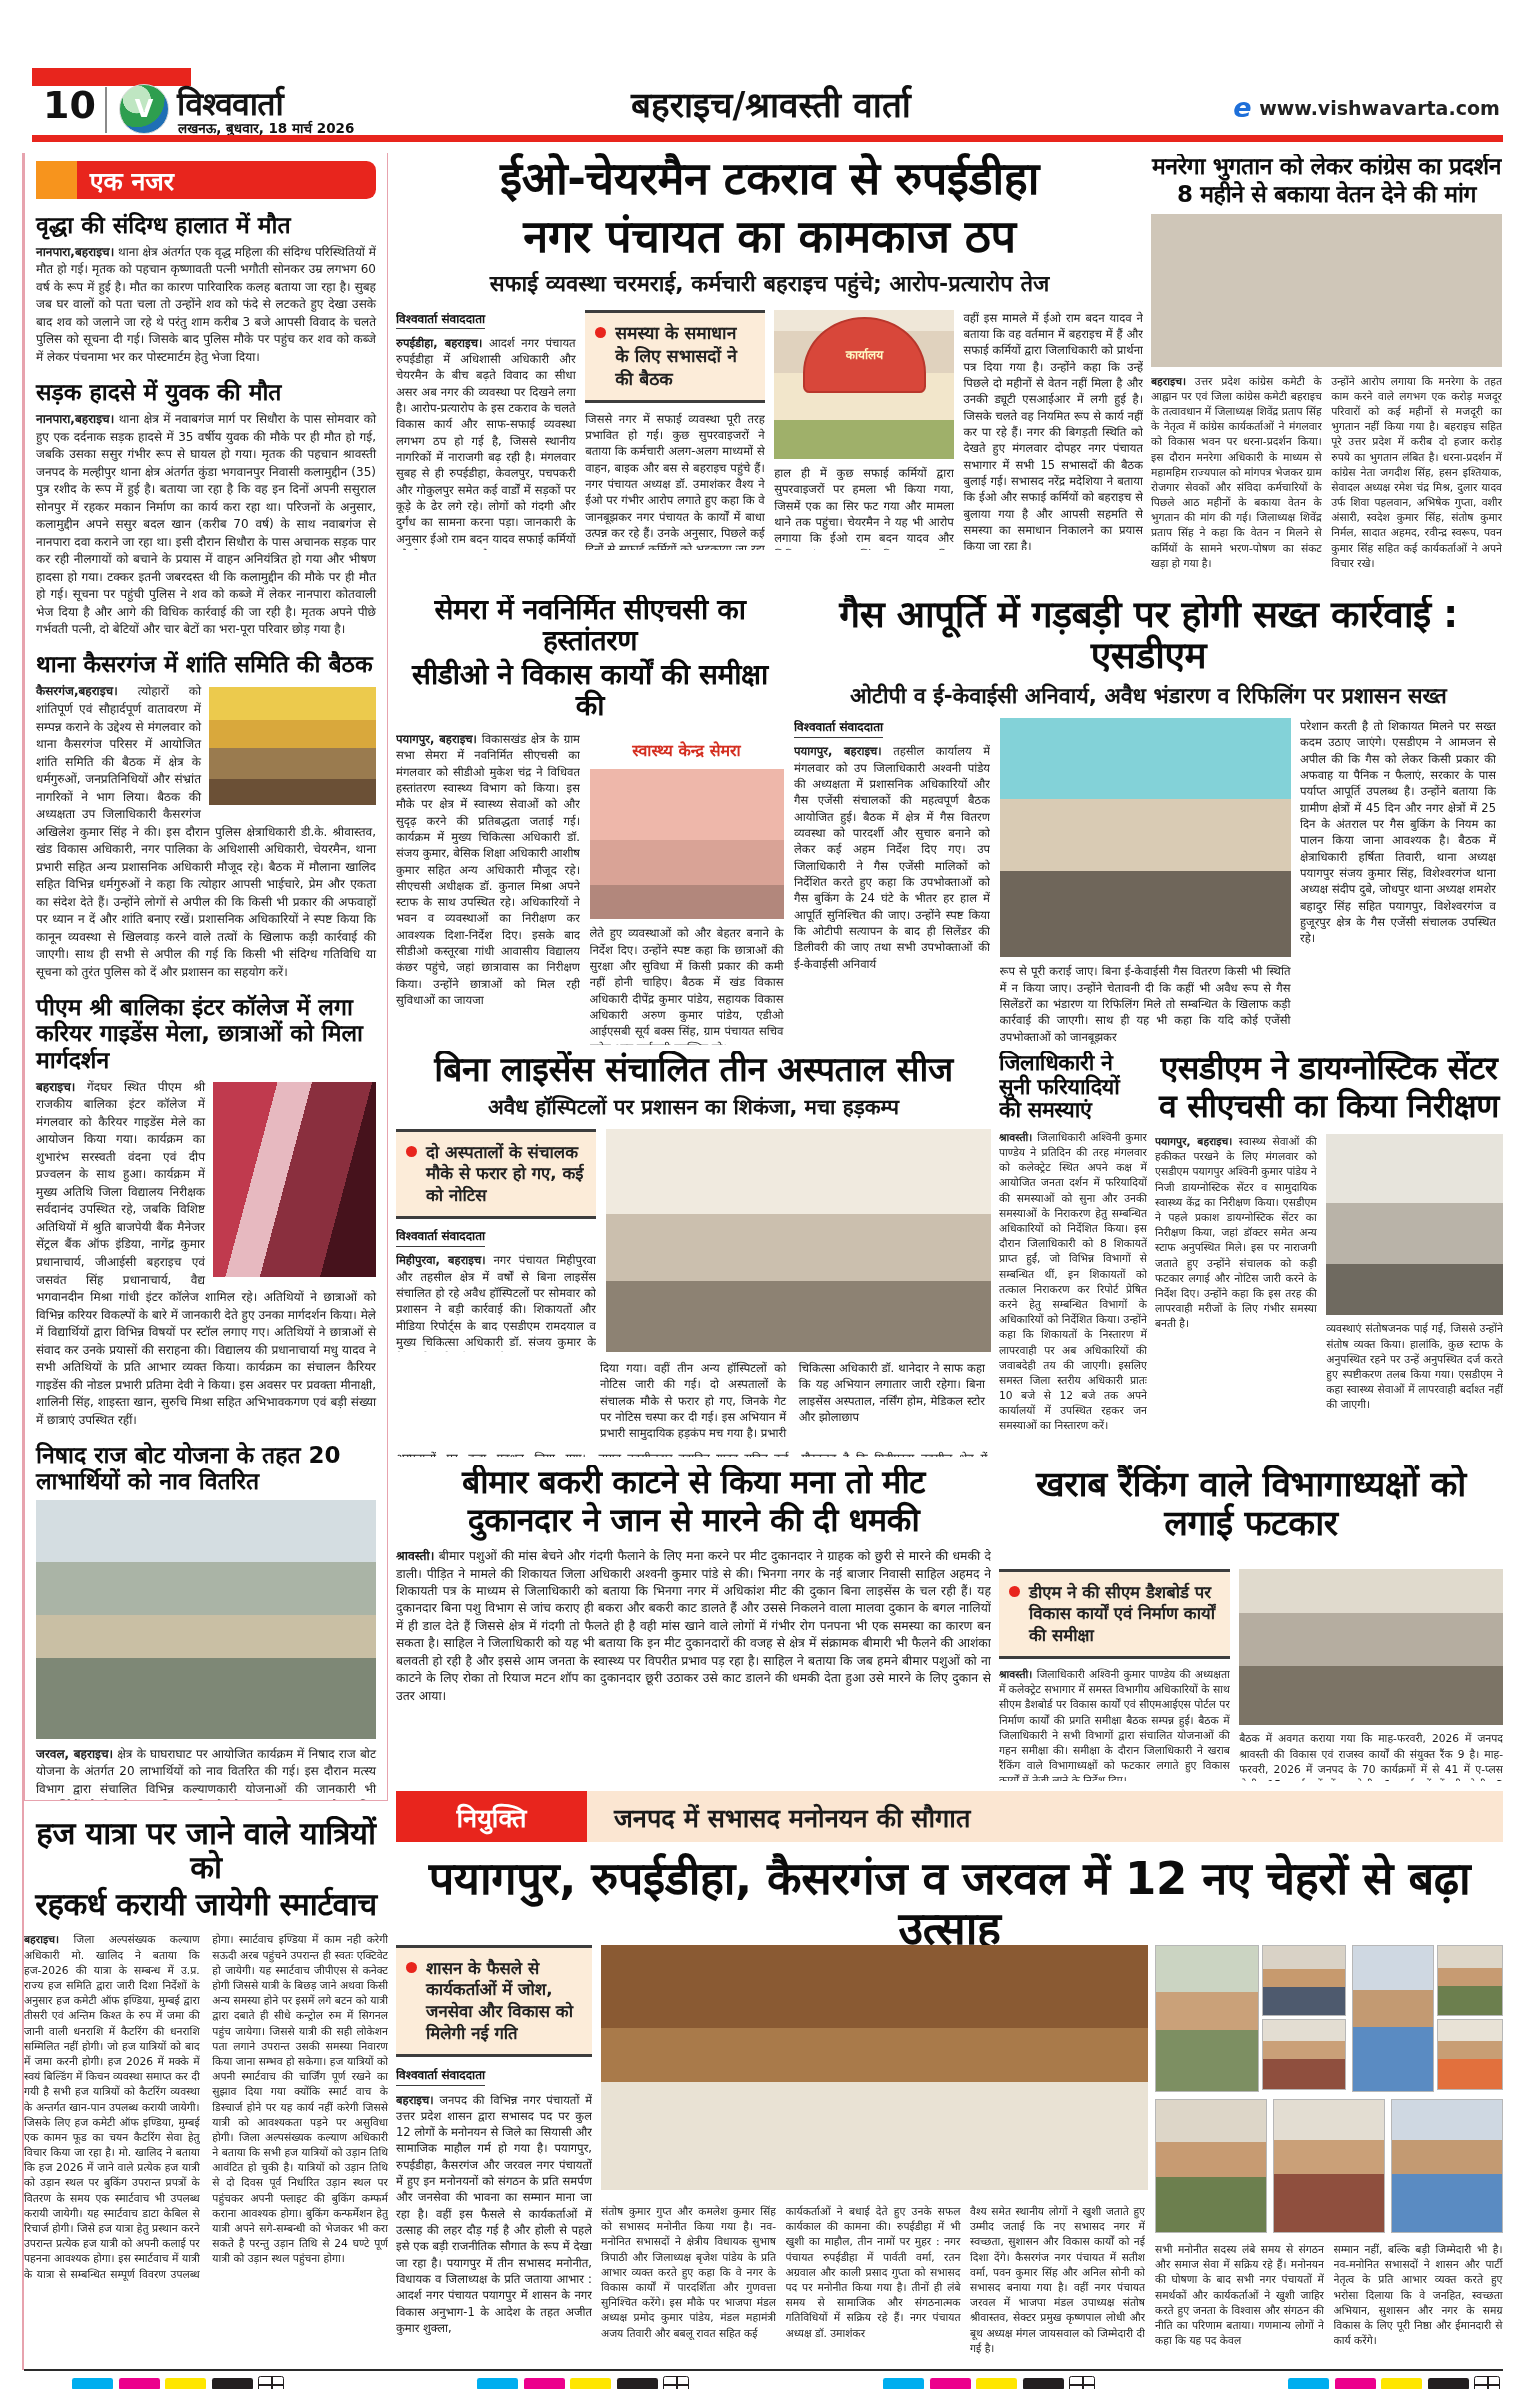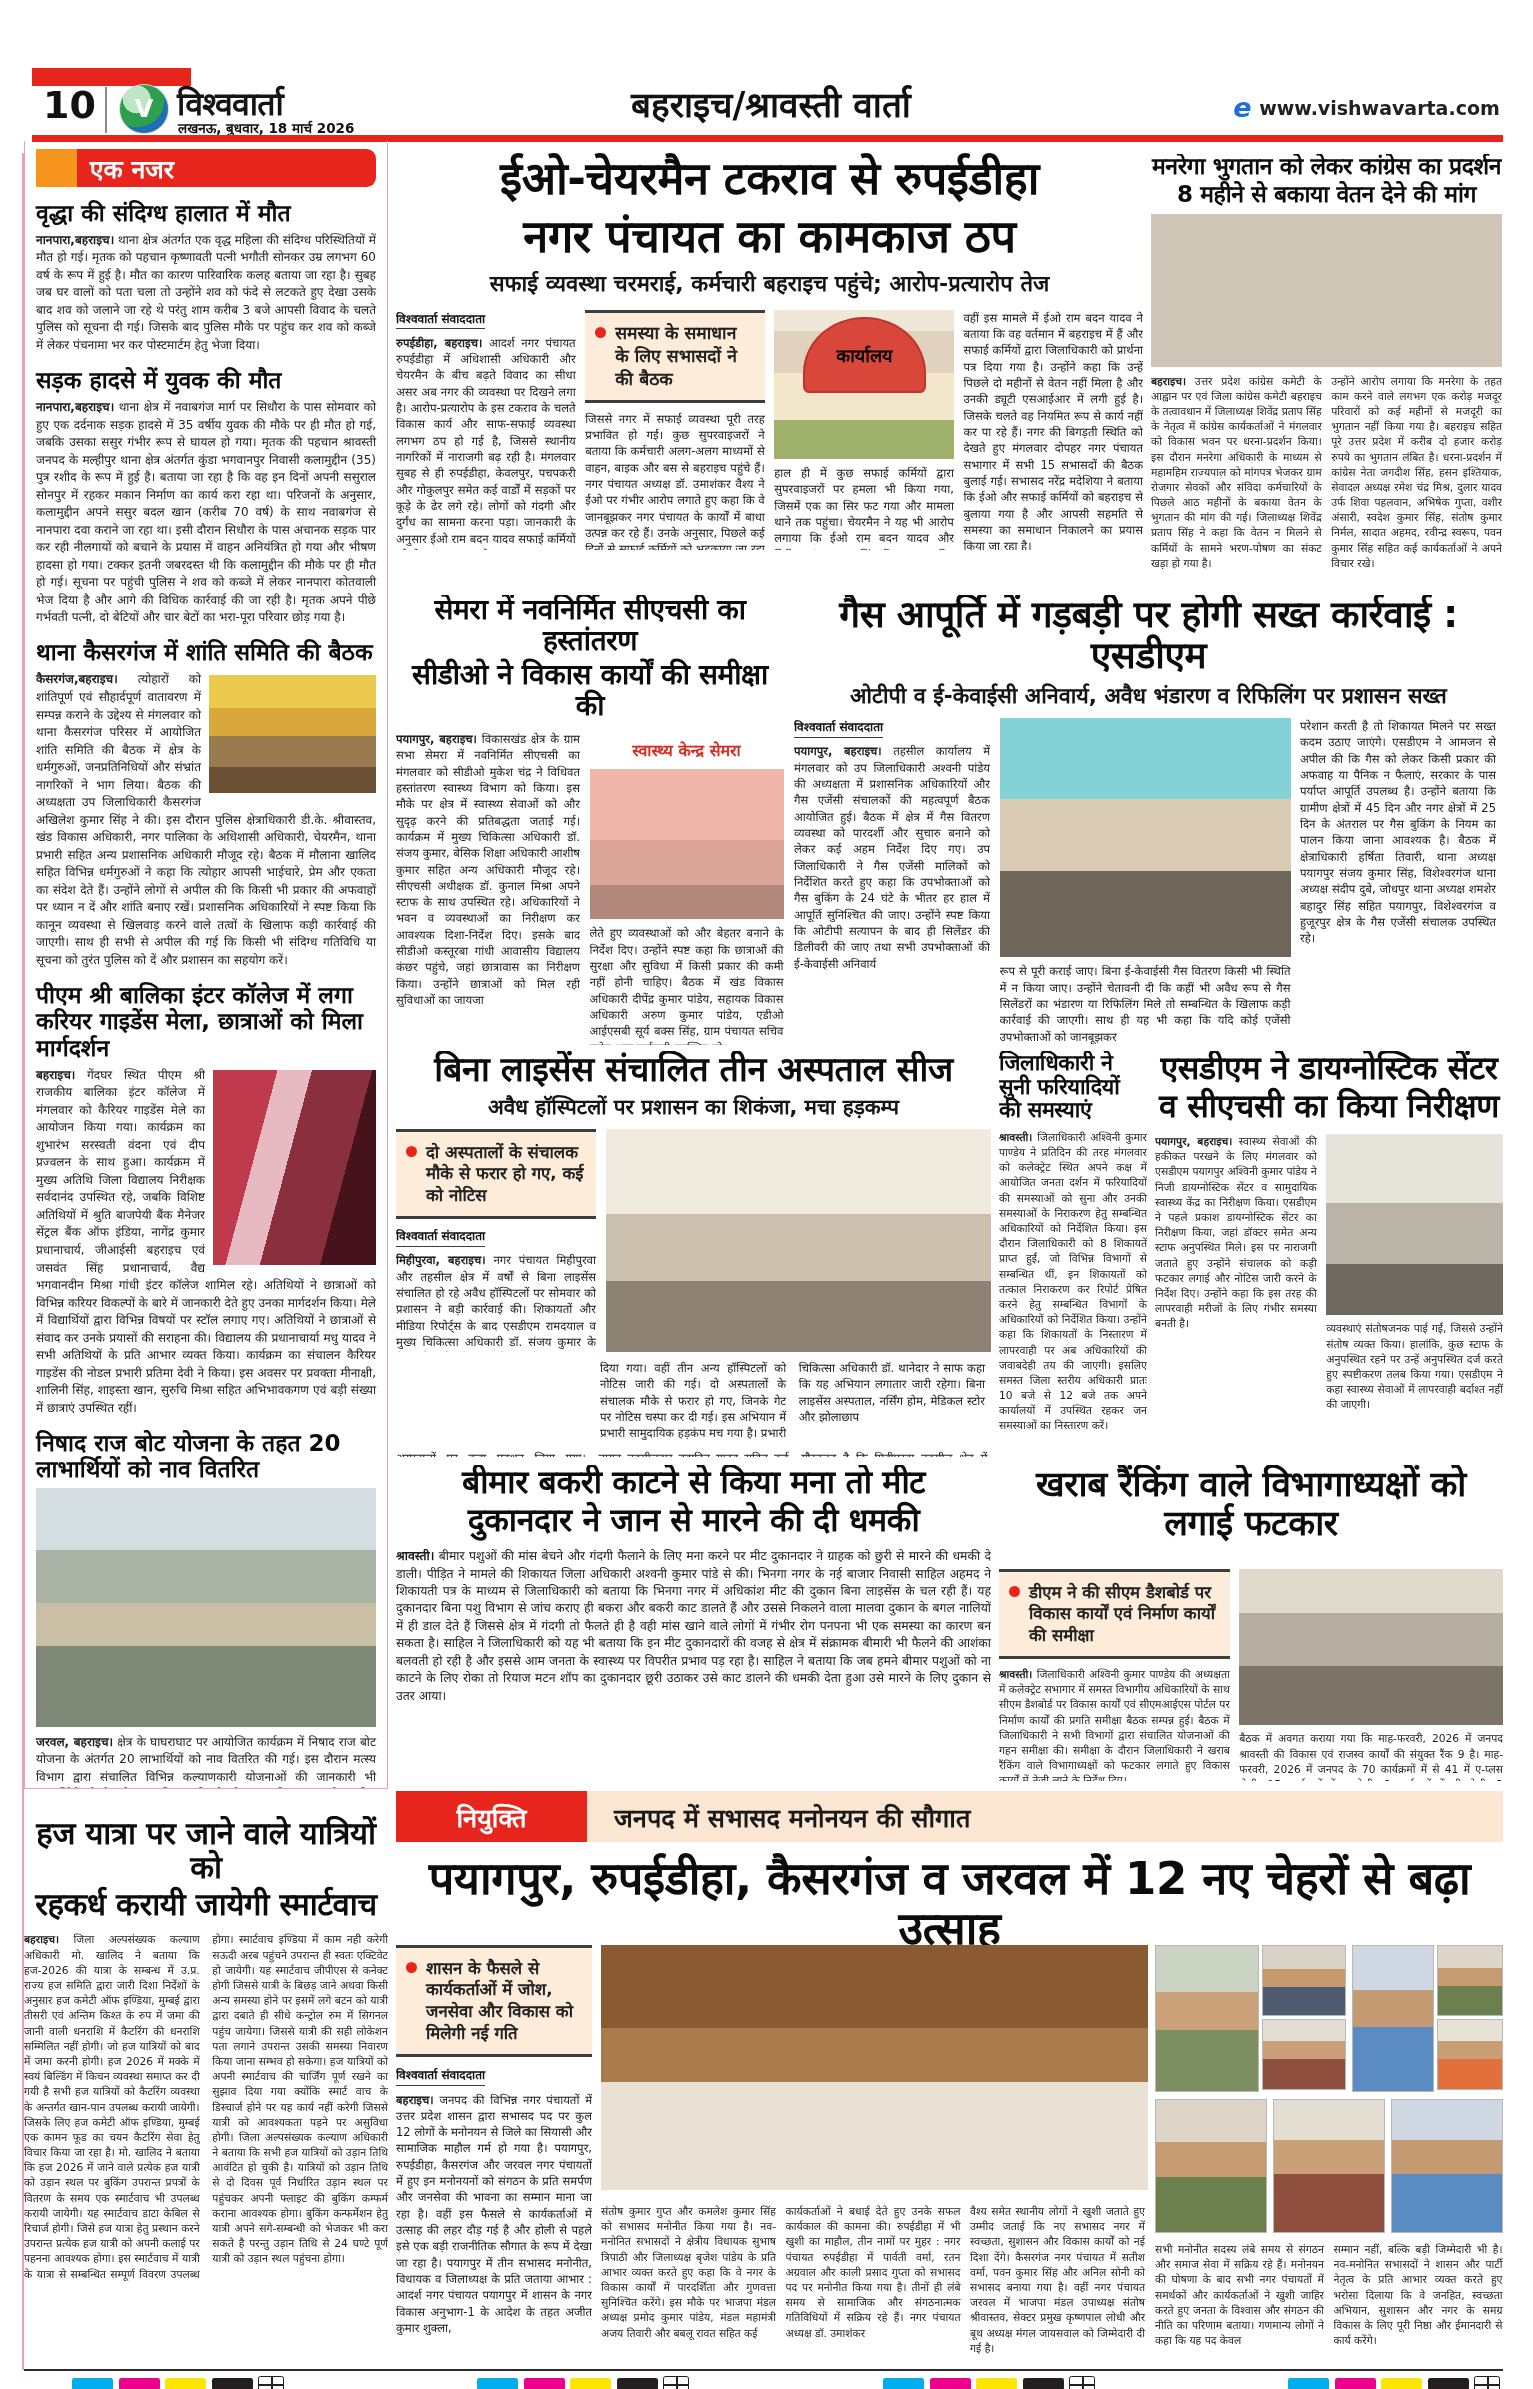--- a/index.html
+++ b/index.html
@@ -51,21 +51,21 @@
   .ph-group{background:linear-gradient(180deg,#8a5a33 0 34%,#a97a4a 34% 56%,#e9e2d4 56% 100%);}
   .po{overflow:hidden;border:0.8px solid #b7b7b7;}
   .po-a{background:linear-gradient(180deg,#cbd4c2 0 32%,#caa179 32% 58%,#7d8f62 58% 100%);}
   .po-b{background:linear-gradient(180deg,#d9d2c6 0 34%,#c79a6e 34% 60%,#4e5a6e 60% 100%);}
   .po-c{background:linear-gradient(180deg,#e3ddd2 0 30%,#caa078 30% 56%,#8f4f3e 56% 100%);}
   .po-d{background:linear-gradient(180deg,#cfd8e2 0 30%,#c39a72 30% 56%,#5a8bc2 56% 100%);}
   .po-e{background:linear-gradient(180deg,#ddd6c8 0 32%,#c79b72 32% 58%,#6c7f4e 58% 100%);}
   .po-f{background:linear-gradient(180deg,#e8e2d6 0 30%,#c89e74 30% 56%,#e2703d 56% 100%);}
   .arch{position:absolute;left:16%;top:5%;width:66%;height:48%;background:#d8473a;
         border-radius:50% 50% 6.4px 6.4px / 74% 74% 6.4px 6.4px;display:flex;align-items:center;justify-content:center;
-        color:#000000;font-weight:800;font-size:18px;border:2.4px solid #b9372c;}
+        color:#fef9c3;font-weight:800;font-size:12px;border:2.4px solid #b9372c;}
   .sign{position:absolute;top:4.8px;left:4%;width:92%;background:rgba(255,255,255,.93);color:#d42e20;
         font-weight:800;font-size:16px;text-align:center;padding:3.2px 0;}
   
   .tagbox{background:#e8251d;color:#fff;font-weight:800;font-size:25.4px;display:flex;align-items:center;justify-content:center;}
   .bannerbar{background:#fbe6d2;display:flex;align-items:center;font-weight:800;font-size:25.4px;color:#1a1a1a;padding-left:27px;}
   
   .pmrow{display:flex;gap:5.6px;align-items:center;}
   .pm{width:41px;height:12px;border-radius:2.4px;}
   .pm-c{background:#00aeef;}.pm-m{background:#ec008c;}.pm-y{background:#ffe600;}.pm-k{background:#231f20;}
   .pm-reg{width:24px;height:14.3px;border:1.6px solid #231f20;border-radius:2.4px;position:relative;background:#fff;}
@@ -85,21 +85,21 @@
   <div class="abs masthead" style="left:177px;top:81px;">विश्ववार्ता</div>
   <div class="abs" style="left:178px;top:119px;font-size:13.5px;font-weight:700;">लखनऊ,  बुधवार, 18 मार्च 2026</div>
   <div class="abs" style="left:445px;top:80px;width:652px;text-align:center;font-size:35px;font-weight:800;">बहराइच/श्रावस्ती वार्ता</div>
   <div class="abs" style="left:1229px;top:94px;display:flex;align-items:center;gap:3.2px;">
     <span class="eicon">e</span>
     <span style="font-size:19px;font-weight:700;color:#222;">www.vishwavarta.com</span>
   </div>
   <div class="abs redbar" style="left:32px;top:135px;width:1471px;height:7.2px;"></div>
   <div class="abs leftrule" style="left:22px;top:153px;height:2217px;"></div>
 
-  <div id="sidebar" class="abs clip" style="left:24px;top:141px;width:364px;height:1648px;padding:8px 11px;box-sizing:border-box;">
+  <div id="sidebar" class="abs clip" style="left:24px;top:153px;width:364px;height:1648px;padding:8px 11px;box-sizing:border-box;">
     <div class="sb-banner">
       <div class="sb-or"></div>
       <div class="sb-red">एक नजर</div>
     </div>
 
     <div>
       <div class="sb-h">वृद्धा की संदिग्ध हालात में मौत</div>
       <p class="sb-body" style="margin:0;"><b class="dl">नानपारा,बहराइच।</b> <span>थाना क्षेत्र अंतर्गत एक वृद्ध महिला की संदिग्ध परिस्थितियों में मौत हो गई। मृतक को पहचान कृष्णावती पत्नी भगौती सोनकर उम्र लगभग 60 वर्ष के रूप में हुई है। मौत का कारण पारिवारिक कलह बताया जा रहा है। सुबह जब घर वालों को पता चला तो उन्होंने शव को फंदे से लटकते हुए देखा उसके बाद शव को जलाने जा रहे थे परंतु शाम करीब 3 बजे आपसी विवाद के चलते पुलिस को सूचना दी गई। जिसके बाद पुलिस मौके पर पहुंच कर शव को कब्जे में लेकर पंचनामा भर कर पोस्टमार्टम हेतु भेजा दिया।</span></p>
     </div>
 

